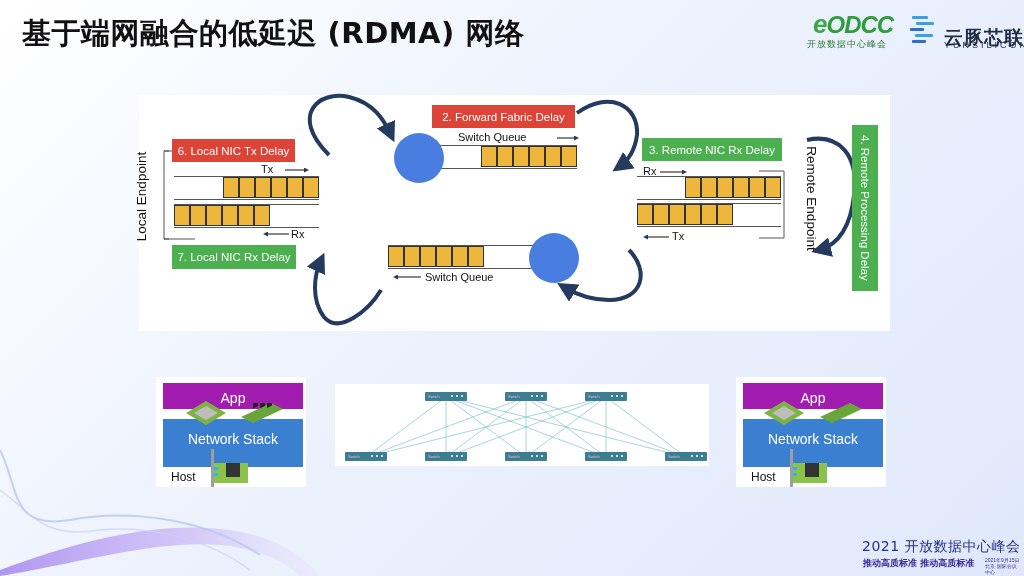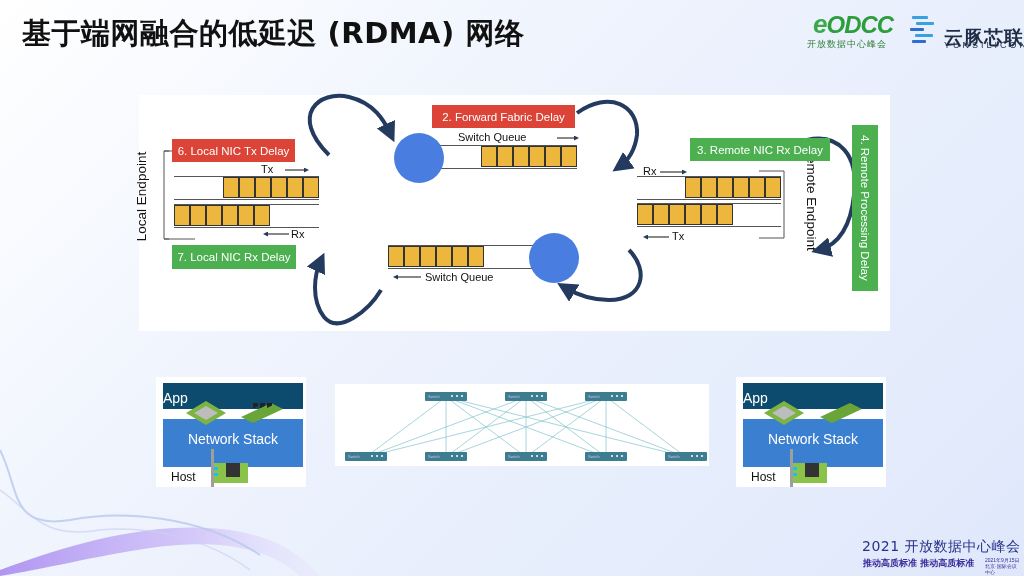--- a/index.html
+++ b/index.html
@@ -24,21 +24,21 @@
   .green{background:#4caf50;}
   .vlabel{position:absolute;color:#fff;font-size:11.5px;white-space:nowrap;writing-mode:vertical-rl;display:flex;align-items:center;justify-content:center;}
   .queue{position:absolute;height:22px;border-top:1px solid #555;border-bottom:1px solid #555;}
   .cell{position:absolute;top:0;width:15px;height:21px;background:#ecb73c;border:1px solid #333;box-sizing:border-box;}
   .dot{position:absolute;width:50px;height:50px;border-radius:50%;background:#4a7de0;}
   .txt{position:absolute;font-size:11px;color:#111;white-space:nowrap;}
   .vtxt{position:absolute;font-size:13.5px;color:#111;white-space:nowrap;}
   svg.overlay{position:absolute;left:0;top:0;overflow:visible;}
 
   .host{position:absolute;width:150px;height:110px;background:#fff;}
-  .host .app{position:absolute;left:7px;top:6px;width:140px;height:26px;background:#0c4a6e;color:#fff;font-size:14px;line-height:30px;}
+  .host .app{position:absolute;left:7px;top:6px;width:140px;height:26px;background:#a21caf;color:#fff;font-size:14px;text-align:center;line-height:30px;}
   .host .stack{position:absolute;left:7px;top:42px;width:140px;height:48px;background:#3b7fd0;color:#fff;font-size:14px;text-align:center;line-height:40px;}
   .host .hostlbl{position:absolute;left:15px;top:93px;font-size:12px;color:#111;}
   .chip{position:absolute;}
   .fabric{position:absolute;left:335px;top:384px;width:374px;height:82px;background:#fff;}
   .sw{position:absolute;width:42px;height:9px;background:#3c7d8f;border-radius:1px;color:#dbe;font-size:4px;line-height:9px;padding-left:3px;box-sizing:border-box;}
   .sw .d{position:absolute;top:3px;width:2px;height:2px;background:#fff;border-radius:50%;}
 
   .summit{position:absolute;left:862px;top:538px;font-size:14px;font-weight:normal;color:#27328a;letter-spacing:0.5px;font-family:"DejaVu Sans",sans-serif;white-space:nowrap;}
   .summit2{position:absolute;left:863px;top:557px;font-size:9px;font-weight:bold;color:#3a2a9a;white-space:nowrap;font-family:"DejaVu Sans",sans-serif;}
   .summit3{position:absolute;left:985px;top:557px;font-size:5px;color:#3a2a9a;white-space:nowrap;line-height:6px;}
@@ -108,21 +108,21 @@
     <line x1="282" y1="182" x2="256" y2="182" stroke="#111" stroke-width="1" marker-end="url(#ah)"></line>
     <line x1="521" y1="77" x2="546" y2="77" stroke="#111" stroke-width="1" marker-end="url(#ah)"></line>
     <line x1="530" y1="142" x2="506" y2="142" stroke="#111" stroke-width="1" marker-end="url(#ah)"></line>
   </svg>
 
   <div class="vtxt" style="left:-42px;top:94px;transform:rotate(-90deg);">Local Endpoint</div>
   <div class="vtxt" style="left:620px;top:96px;transform:rotate(90deg);">Remote Endpoint</div>
 
   <div class="lbl red" style="left:33px;top:44px;width:123px;height:23px;">6. Local NIC Tx Delay</div>
   <div class="lbl red" style="left:293px;top:10px;width:143px;height:23px;">2. Forward Fabric Delay</div>
-  <div class="lbl green" style="left:503px;top:43px;width:140px;height:23px;margin-left:48px;">3. Remote NIC Rx Delay</div>
+  <div class="lbl green" style="left:503px;top:43px;width:140px;height:23px;">3. Remote NIC Rx Delay</div>
   <div class="vlabel green" style="left:713px;top:30px;width:26px;height:166px;">4. Remote Processing Delay</div>
   <div class="lbl green" style="left:33px;top:150px;width:124px;height:24px;">7. Local NIC Rx Delay</div>
 
   <div class="txt" style="left:122px;top:68px;">Tx</div>
   <div class="txt" style="left:152px;top:133px;">Rx</div>
   <div class="txt" style="left:319px;top:36px;">Switch Queue</div>
   <div class="txt" style="left:286px;top:176px;">Switch Queue</div>
   <div class="txt" style="left:504px;top:70px;">Rx</div>
   <div class="txt" style="left:533px;top:135px;">Tx</div>
 

